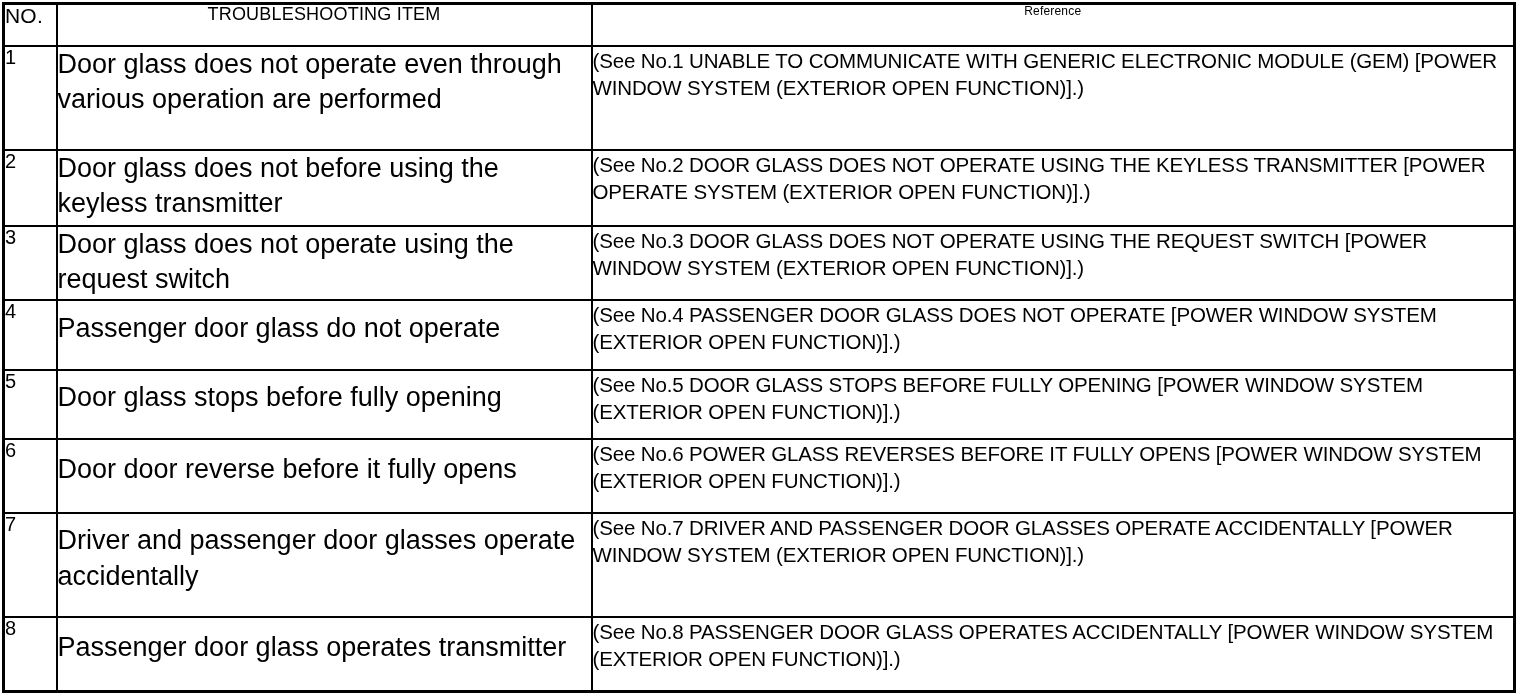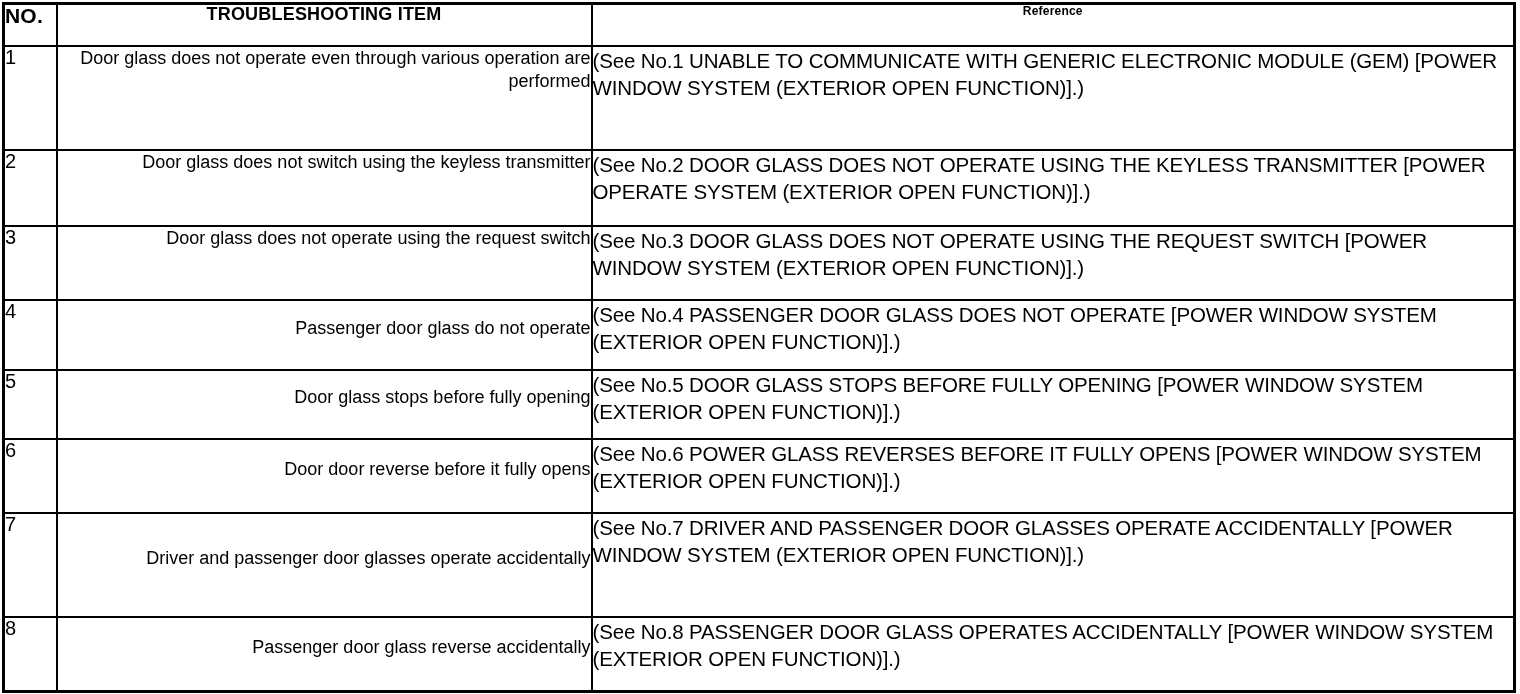--- a/index.html
+++ b/index.html
@@ -42,21 +42,21 @@
   col.c-no   { width: 53px;  }
   col.c-item { width: 535px; }
   col.c-ref  { width: 923px; }
 
   
   tr.header-row { height: 42px; }
 
   th.hdr {
     text-align: center;
     vertical-align: middle;
-    font-weight: bold;
+    font-weight: normal;
     font-size: 21px;
     letter-spacing: 0.2px;
     line-height: 1.05;
   }
   th.hdr-no {
     text-align: left;
     padding-left: 4px;
     font-size: 21px;
   }
   th.hdr-item { font-size: 18px; }
@@ -65,25 +65,24 @@
   
   td.no-cell {
     font-size: 20px;
     vertical-align: bottom;
     padding: 0 0 3px 4px;
     line-height: 1;
     font-weight: normal;
   }
 
   td.item-cell {
-    font-size: 18px;
+    font-size: 27px;
     line-height: 1.33;
     padding: 6px 4px 4px 10px;
     vertical-align: top;
-    text-align: right;
   }
 
   td.ref-cell {
     font-size: 20.5px;
     line-height: 1.33;
     padding: 6px 4px 4px 5px;
     vertical-align: top;
     letter-spacing: -0.15px;
     margin-left: 42px;
   }
@@ -119,21 +118,21 @@
       </tr>
     </thead>
     <tbody>
       <tr class="r1">
         <td class="no-cell">1</td>
         <td class="item-cell">Door glass does not operate even through various operation are performed</td>
         <td class="ref-cell">(See No.1 UNABLE TO COMMUNICATE WITH GENERIC ELECTRONIC MODULE (GEM) [POWER WINDOW SYSTEM (EXTERIOR OPEN FUNCTION)].)</td>
       </tr>
       <tr class="r2">
         <td class="no-cell">2</td>
-        <td class="item-cell">Door glass does not switch using the keyless transmitter</td>
+        <td class="item-cell">Door glass does not before using the keyless transmitter</td>
         <td class="ref-cell">(See No.2 DOOR GLASS DOES NOT OPERATE USING THE KEYLESS TRANSMITTER [POWER OPERATE SYSTEM (EXTERIOR OPEN FUNCTION)].)</td>
       </tr>
       <tr class="r3">
         <td class="no-cell">3</td>
         <td class="item-cell">Door glass does not operate using the request switch</td>
         <td class="ref-cell">(See No.3 DOOR GLASS DOES NOT OPERATE USING THE REQUEST SWITCH [POWER WINDOW SYSTEM (EXTERIOR OPEN FUNCTION)].)</td>
       </tr>
       <tr class="r4">
         <td class="no-cell">4</td>
         <td class="item-cell mid">Passenger door glass do not operate</td>
@@ -149,18 +148,18 @@
         <td class="item-cell mid">Door door reverse before it fully opens</td>
         <td class="ref-cell">(See No.6 POWER GLASS REVERSES BEFORE IT FULLY OPENS [POWER WINDOW SYSTEM (EXTERIOR OPEN FUNCTION)].)</td>
       </tr>
       <tr class="r7">
         <td class="no-cell">7</td>
         <td class="item-cell mid">Driver and passenger door glasses operate accidentally</td>
         <td class="ref-cell">(See No.7 DRIVER AND PASSENGER DOOR GLASSES OPERATE ACCIDENTALLY [POWER WINDOW SYSTEM (EXTERIOR OPEN FUNCTION)].)</td>
       </tr>
       <tr class="r8">
         <td class="no-cell">8</td>
-        <td class="item-cell mid">Passenger door glass reverse accidentally</td>
+        <td class="item-cell mid">Passenger door glass operates transmitter</td>
         <td class="ref-cell">(See No.8 PASSENGER DOOR GLASS OPERATES ACCIDENTALLY [POWER WINDOW SYSTEM (EXTERIOR OPEN FUNCTION)].)</td>
       </tr>
     </tbody>
   </table>
 </div>
 
 </body></html>

